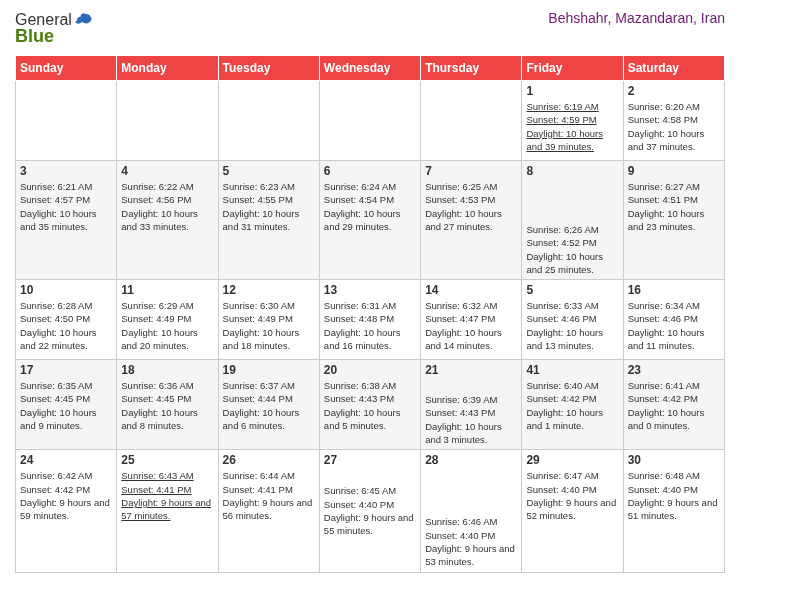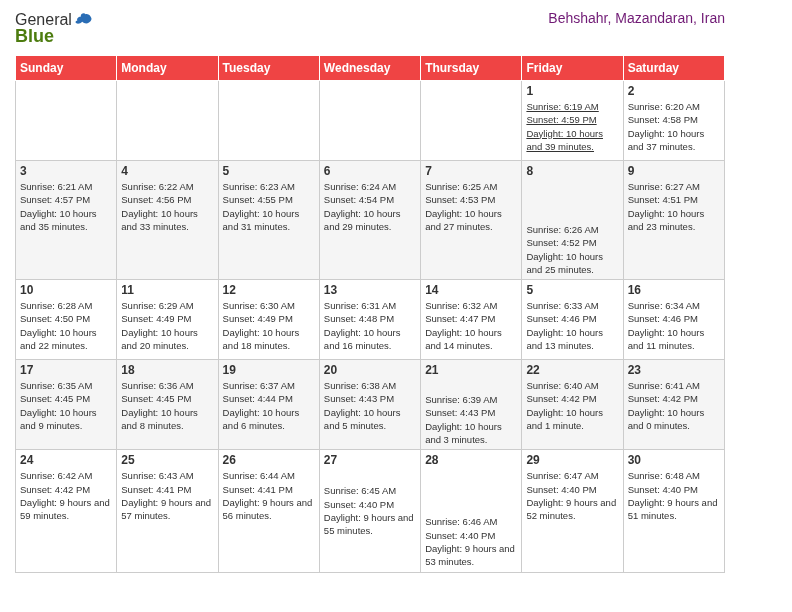--- a/index.html
+++ b/index.html
@@ -250,42 +250,42 @@
 Sunset: 4:43 PM
 Daylight: 10 hours and 5 minutes.</div>
           </td>
           <td>
             <span class="day-number">21</span>
             <div class="day-info" style="white-space: pre-line; margin-top: 16px;">Sunrise: 6:39 AM
 Sunset: 4:43 PM
 Daylight: 10 hours and 3 minutes.</div>
           </td>
           <td>
-            <span class="day-number">22</span>
+            <span class="day-number">41</span>
             <div class="day-info" style="white-space: pre-line;">Sunrise: 6:40 AM
 Sunset: 4:42 PM
 Daylight: 10 hours and 1 minute.</div>
           </td>
           <td>
             <span class="day-number">23</span>
             <div class="day-info" style="white-space: pre-line;">Sunrise: 6:41 AM
 Sunset: 4:42 PM
 Daylight: 10 hours and 0 minutes.</div>
           </td>
         </tr>
         <tr>
           <td>
             <span class="day-number">24</span>
             <div class="day-info" style="white-space: pre-line;">Sunrise: 6:42 AM
 Sunset: 4:42 PM
 Daylight: 9 hours and 59 minutes.</div>
           </td>
           <td>
             <span class="day-number">25</span>
-            <div class="day-info" style="white-space: pre-line;">Sunrise: 6:43 AM
+            <div class="day-info" style="white-space: pre-line; text-decoration: underline;">Sunrise: 6:43 AM
 Sunset: 4:41 PM
 Daylight: 9 hours and 57 minutes.</div>
           </td>
           <td>
             <span class="day-number">26</span>
             <div class="day-info" style="white-space: pre-line;">Sunrise: 6:44 AM
 Sunset: 4:41 PM
 Daylight: 9 hours and 56 minutes.</div>
           </td>
           <td>

